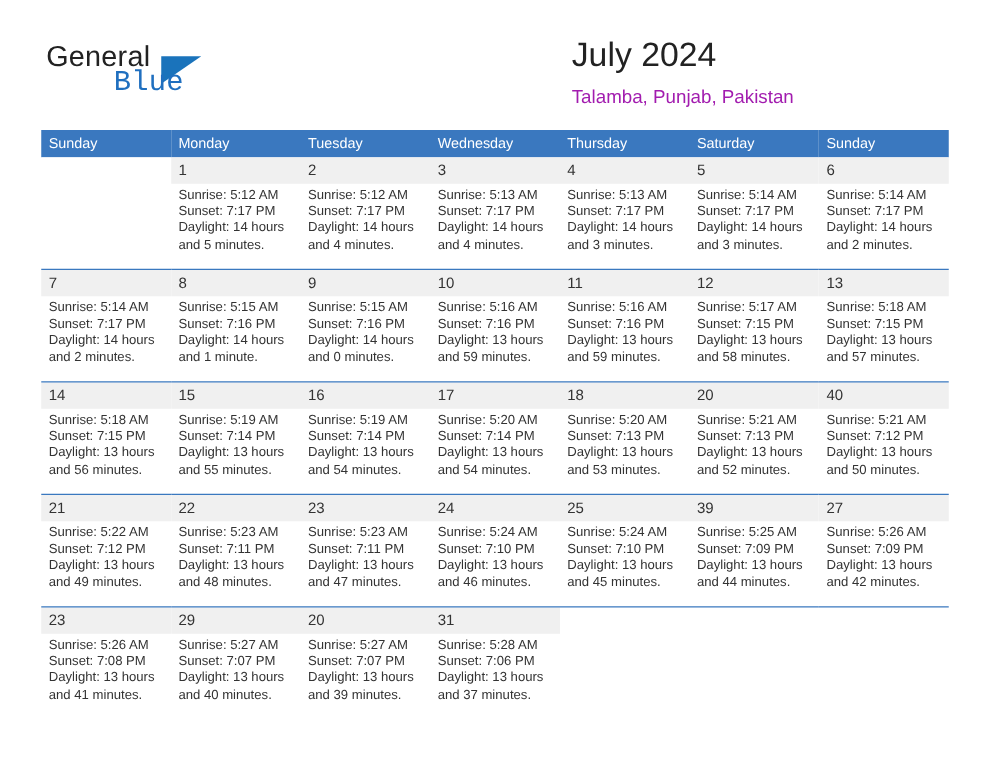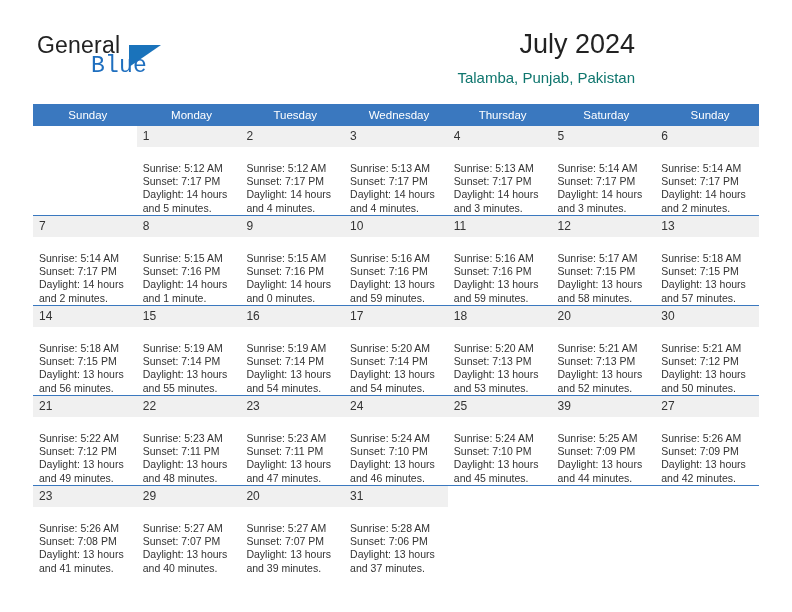--- a/index.html
+++ b/index.html
@@ -61,51 +61,50 @@
     width: 0;
     height: 0;
     border-left: 32px solid #1a73bb;
     border-bottom: 22px solid transparent;
   }
 
   .title-block {
     position: absolute;
     right: 0;
     top: 0;
-    text-align: right;
   }
   .cal-title {
     font-size: 27px;
     color: #222222;
     line-height: 32px;
     white-space: nowrap;
   }
   .cal-subtitle {
     font-size: 15px;
-    color: #0f766e;
+    color: #a21caf;
     line-height: 20px;
     margin-top: 8px;
     white-space: nowrap;
   }
 
   
   .calendar {
     position: absolute;
     left: 33px;
     top: 104px;
     width: 726px;
     border-collapse: collapse;
     table-layout: fixed;
   }
   .calendar th {
     background: #3a78bf;
     color: #ffffff;
     font-size: 11.5px;
     font-weight: normal;
-    text-align: center;
+    text-align: left;
     padding: 5px 0 5px 6px;
     height: 12px;
     border: none;
   }
   .calendar td {
     vertical-align: top;
     padding: 0;
     border: none;
     width: 103.7px;
   }
@@ -134,21 +133,20 @@
     line-height: 13px;
   }
   .daycell.empty .daynum {
     background: #ffffff;
   }
   .dayinfo {
     padding: 3px 4px 0 6px;
     font-size: 10.5px;
     line-height: 13.2px;
     color: #333333;
-    margin-top: 12px;
   }
   .dayinfo div {
     white-space: nowrap;
   }
 </style>
 </head>
 <body>
 
 <div class="page">
 
@@ -394,21 +392,21 @@
               <div class="dayinfo">
                 <div>Sunrise: 5:21 AM</div>
                 <div>Sunset: 7:13 PM</div>
                 <div>Daylight: 13 hours</div>
                 <div>and 52 minutes.</div>
               </div>
             </div>
           </td>
           <td>
             <div class="daycell">
-              <div class="daynum">30</div>
+              <div class="daynum">40</div>
               <div class="dayinfo">
                 <div>Sunrise: 5:21 AM</div>
                 <div>Sunset: 7:12 PM</div>
                 <div>Daylight: 13 hours</div>
                 <div>and 50 minutes.</div>
               </div>
             </div>
           </td>
         </tr>
         <tr class="week-row">

